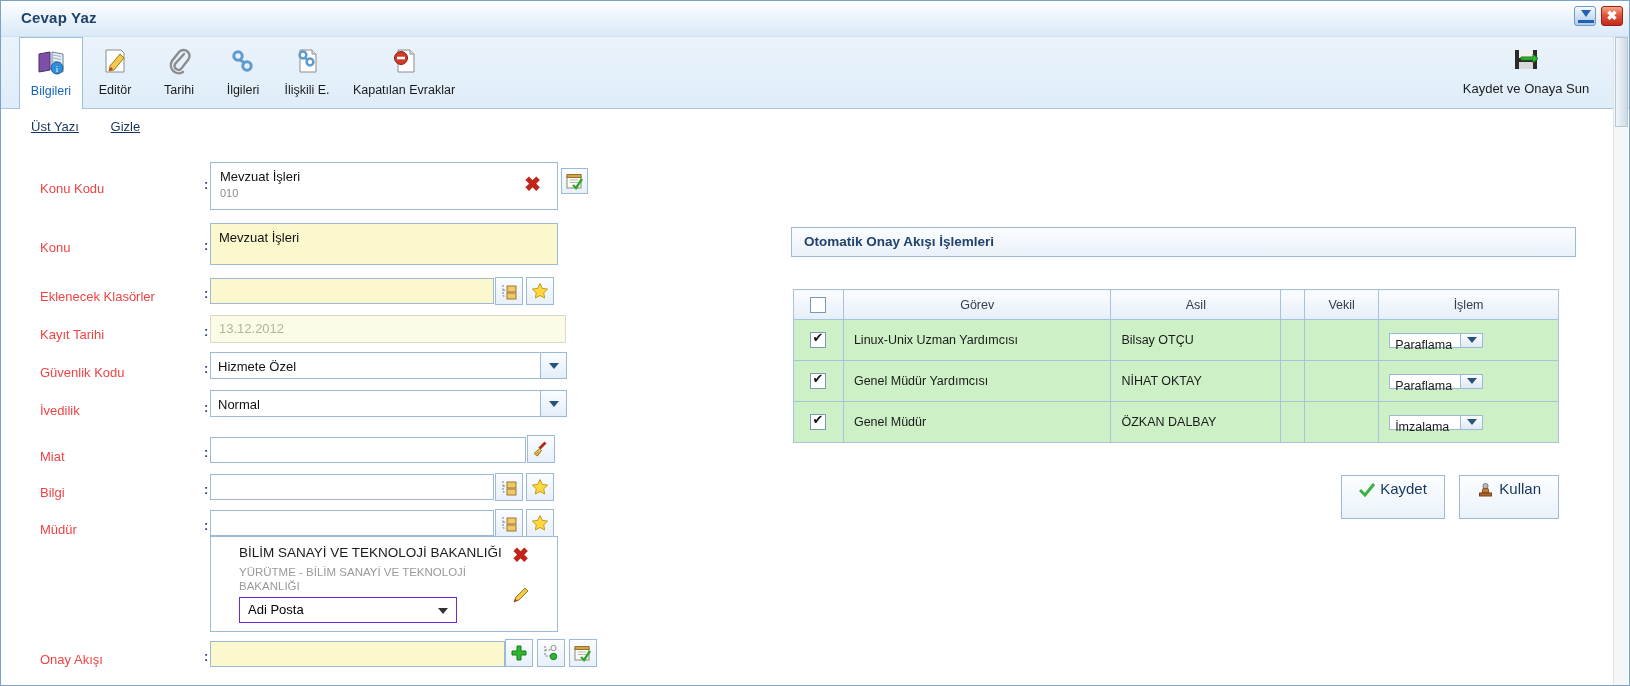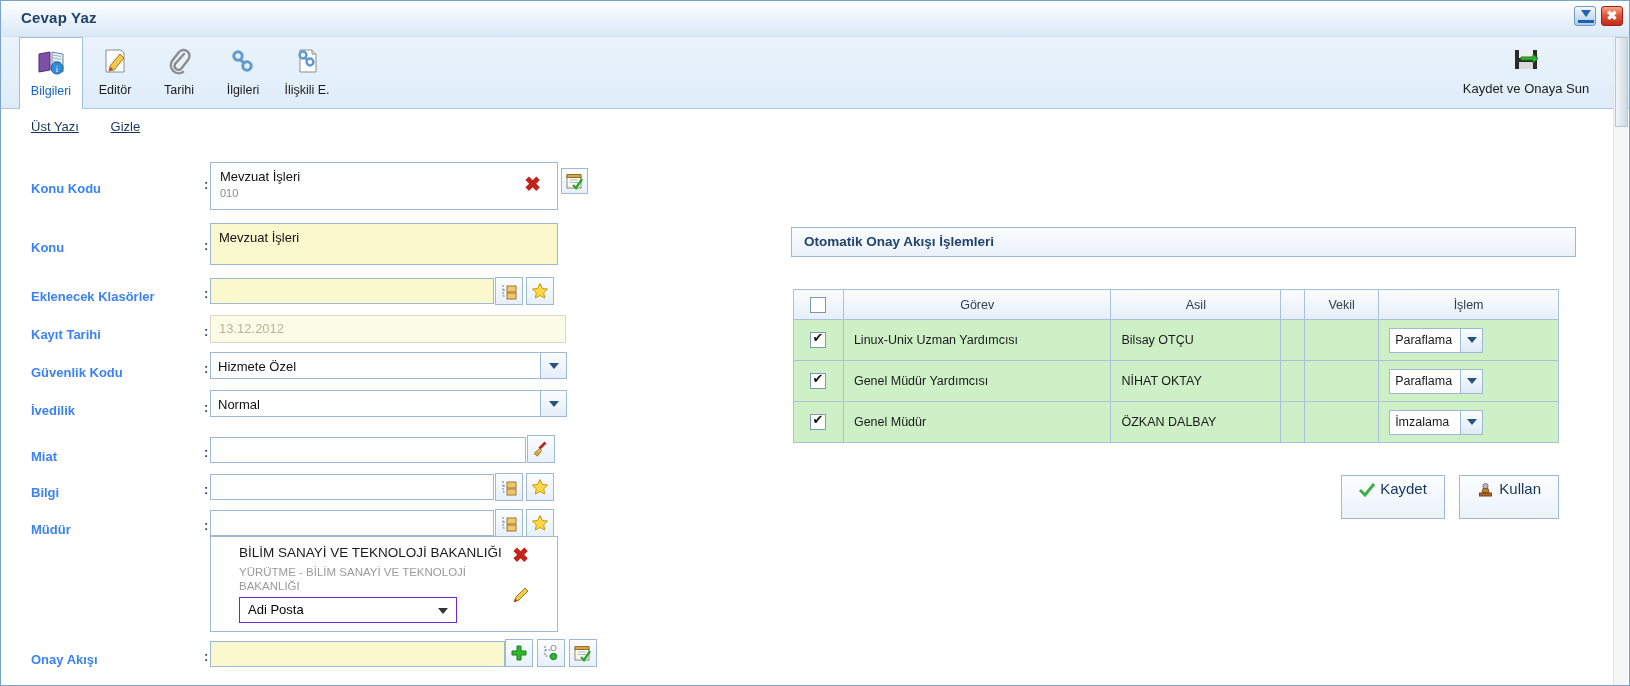--- a/index.html
+++ b/index.html
@@ -79,21 +79,21 @@
   .ribbon-save .lbl { font-size: 13px; color: #1b1b1b; margin-top: 4px; }
 
   
   .content { position: absolute; left: 0; top: 108px; width: 1628px; height: 576px; background: #fff; }
 
   .links { position: absolute; left: 30px; top: 10px; font-size: 13px; text-align: right; }
   .links a { color: #17365d; text-decoration: underline; margin-right: 28px; cursor: pointer; }
 
   .form { position: absolute; left: 0; top: 34px; width: 620px; }
   .lab {
-    position: absolute; left: 30px; font-size: 13px; font-weight: bold; color: #3b82f6;
+    position: absolute; left: 39px; font-size: 13px; font-weight: normal; color: #ef4444;
     white-space: nowrap;
   }
   .colon { position: absolute; left: 203px; font-size: 13px; color: #2e4a6b; font-weight: bold; }
 
   .fld {
     position: absolute;
     border: 1px solid #9db9d6;
     background: #fff;
     font-size: 13px; color: #111;
   }
@@ -164,21 +164,21 @@
   table.grid td.c { text-align: center; padding: 0; }
   .cb {
     width: 16px; height: 16px; border: 1px solid #7c98b5; background: #fff;
     display: inline-block; position: relative; vertical-align: middle; cursor: pointer;
   }
   .cb.checked::after {
     content: "✔"; position: absolute; left: 1px; top: -3px;
     font-size: 13px; color: #111;
   }
   .cellsel {
-    display: inline-block; position: relative; width: 94px; height: 25px;
+    display: inline-block; position: relative; width: 94px; height: 15px;
     border: 1px solid #9db9d6; background: #fff; font-size: 12.5px; text-align: left;
     vertical-align: middle;
   }
   .cellsel .v { position: absolute; left: 5px; top: 4px; }
   .cellsel .a {
     position: absolute; right: 0; top: 0; bottom: 0; width: 22px;
     background: linear-gradient(to bottom,#fbfdff 0%,#dfeaf6 100%);
     border-left: 1px solid #9db9d6;
     display: flex; align-items: center; justify-content: center;
   }
@@ -269,20 +269,31 @@
             <path d="M7 3 H19 L23 7 V25 H7 Z" fill="#fff" stroke="#8c8c8c" stroke-width="1"></path>
             <path d="M19 3 V7 H23" fill="#e4e4e4" stroke="#8c8c8c" stroke-width="1"></path>
             <circle cx="10" cy="8" r="3.4" fill="none" stroke="#5f9bcd" stroke-width="2.5"></circle>
             <circle cx="17" cy="15" r="3.4" fill="none" stroke="#5f9bcd" stroke-width="2.5"></circle>
             <path d="M12 11 L15 13" stroke="#5f9bcd" stroke-width="2.5"></path>
           </svg>
         </div>
         <div class="lbl">İlişkili E.</div>
       </div>
 
+      <div class="rib wide">
+        <div class="glyph">
+          <svg width="28" height="28" viewBox="0 0 28 28">
+            <path d="M8 3 H20 L24 7 V25 H8 Z" fill="#fff" stroke="#8c8c8c" stroke-width="1"></path>
+            <path d="M20 3 V7 H24" fill="#e4e4e4" stroke="#8c8c8c" stroke-width="1"></path>
+            <circle cx="11" cy="11" r="6.5" fill="#d03a2a" stroke="#8f1c10" stroke-width="1"></circle>
+            <path d="M7 11 H15" stroke="#fff" stroke-width="2.6"></path>
+          </svg>
+        </div>
+        <div class="lbl">Kapatılan Evraklar</div>
+      </div>
 
     </div>
 
     <div class="ribbon-save">
       <div class="glyph" style="height:36px;display:flex;align-items:center;justify-content:center;">
         <svg width="30" height="28" viewBox="0 0 30 28">
           <rect x="4" y="5" width="22" height="19" fill="#2a2a2a"></rect>
           <rect x="8" y="5" width="14" height="8" fill="#f0f0f0"></rect>
           <rect x="8" y="17" width="14" height="7" fill="#d8d8d8"></rect>
           <path d="M10 12 H22 L22 9 L27 13.5 L22 18 L22 15 H10 Z" fill="#2eb82e" stroke="#1c7a1c" stroke-width="1"></path>

